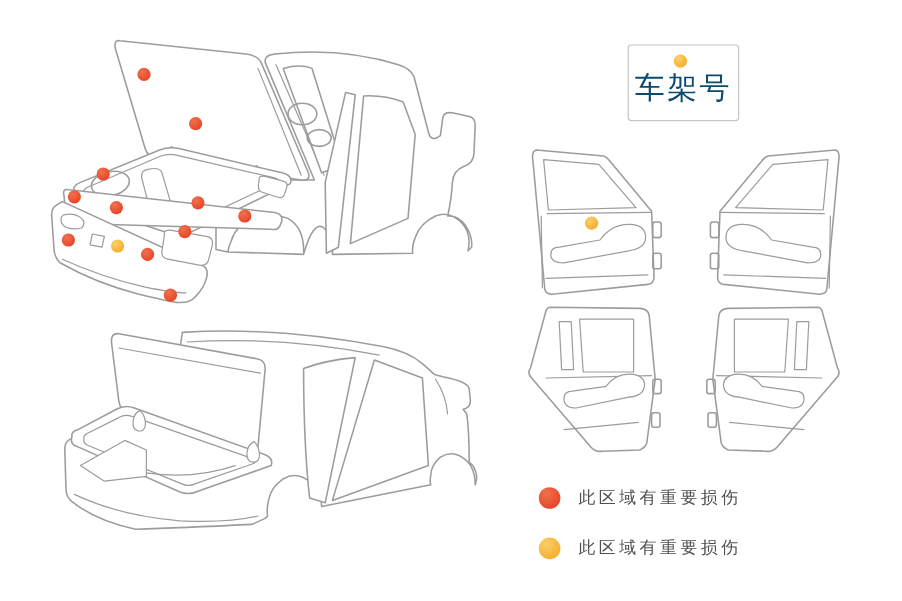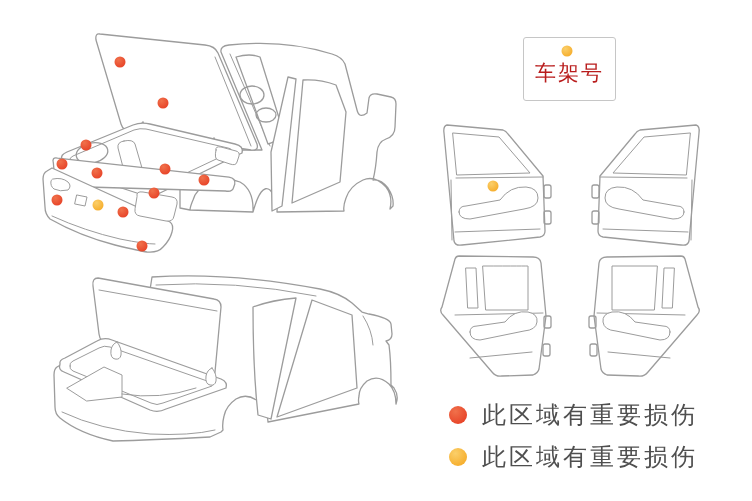--- a/index.html
+++ b/index.html
@@ -16,27 +16,27 @@
   svg.lineart .solid{fill:#ffffff;}
   svg.lineart .thin{stroke-width:1;}
   .marker{position:absolute;width:11px;height:11px;border-radius:50%;transform:translate(-50%,-50%);z-index:5;}
   .marker.severe{background:radial-gradient(circle at 36% 30%, var(--severe-light), var(--severe) 72%);}
   .marker.minor{background:radial-gradient(circle at 36% 30%, var(--minor-light), var(--minor) 72%);}
   .frame-box{
     position:absolute;left:523px;top:37px;width:91px;height:62px;background:#fff;
     border:1px solid var(--box-border);border-radius:3px;
     display:flex;align-items:center;justify-content:center;z-index:2;
   }
-  .frame-box .frame-label{font-size:21px;color:#b91c1c;letter-spacing:2px;margin-top:8px;line-height:1;}
+  .frame-box .frame-label{font-size:25px;color:#0c4a6e;letter-spacing:2px;margin-top:8px;line-height:1;}
   .legend{position:absolute;left:449px;top:402px;z-index:3;}
   .legend-row{display:flex;align-items:center;height:26px;margin-bottom:16px;}
   .legend-dot{width:18px;height:18px;border-radius:50%;margin-right:15px;flex:0 0 auto;}
   .legend-dot.severe{background:radial-gradient(circle at 36% 30%, var(--severe-light), var(--severe) 72%);}
   .legend-dot.minor{background:radial-gradient(circle at 36% 30%, var(--minor-light), var(--minor) 72%);}
-  .legend-label{font-size:24px;color:var(--text);letter-spacing:3px;white-space:nowrap;}
+  .legend-label{font-size:14px;color:var(--text);letter-spacing:3px;white-space:nowrap;}
 </style>
 </head>
 <body>
 
 <div class="canvas" style="--severe: #e8472b; --severe-light: #f0714b; --minor: #f6b031; --minor-light: #fbcf6a; --outline: #9c9c9c; --text: #4f4f4f; --box-border: #c6c6c6;">
 
   <svg class="lineart" width="752" height="501" viewBox="0 0 752 501">
 
     <g>
 

